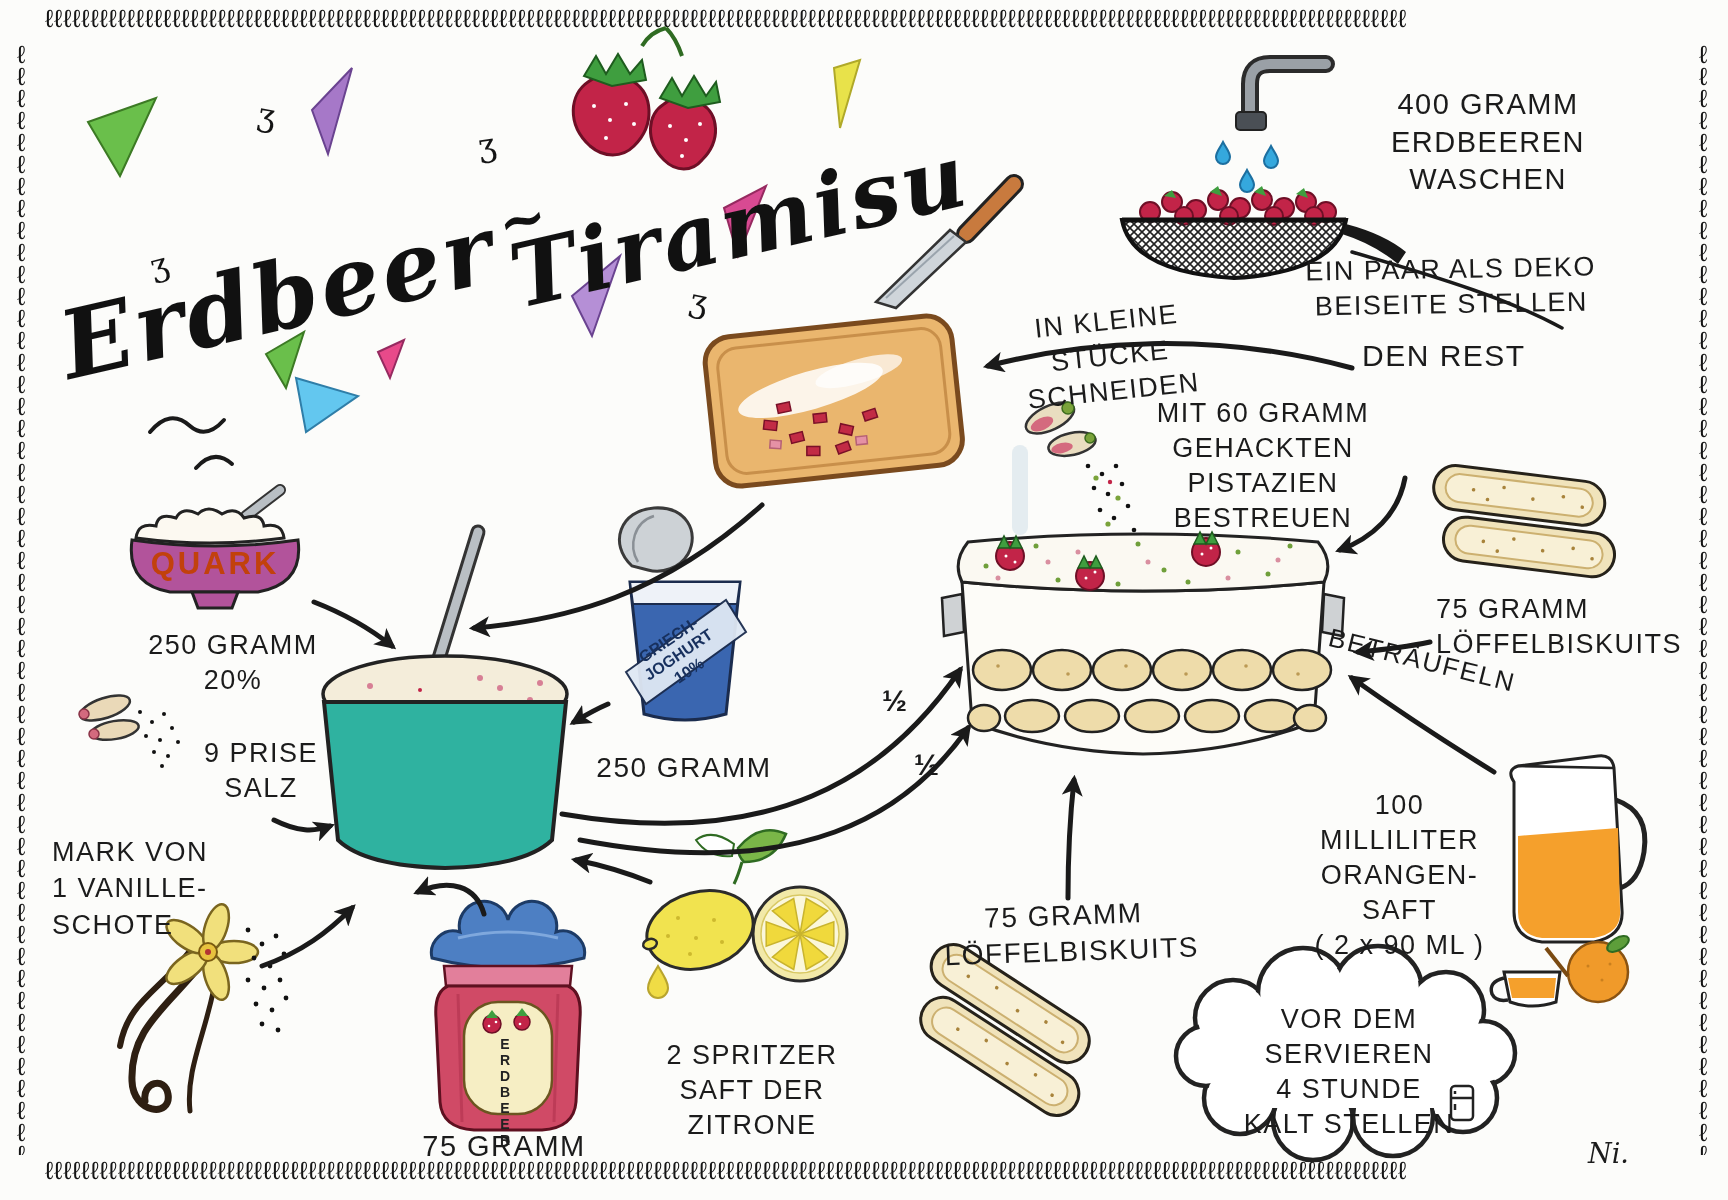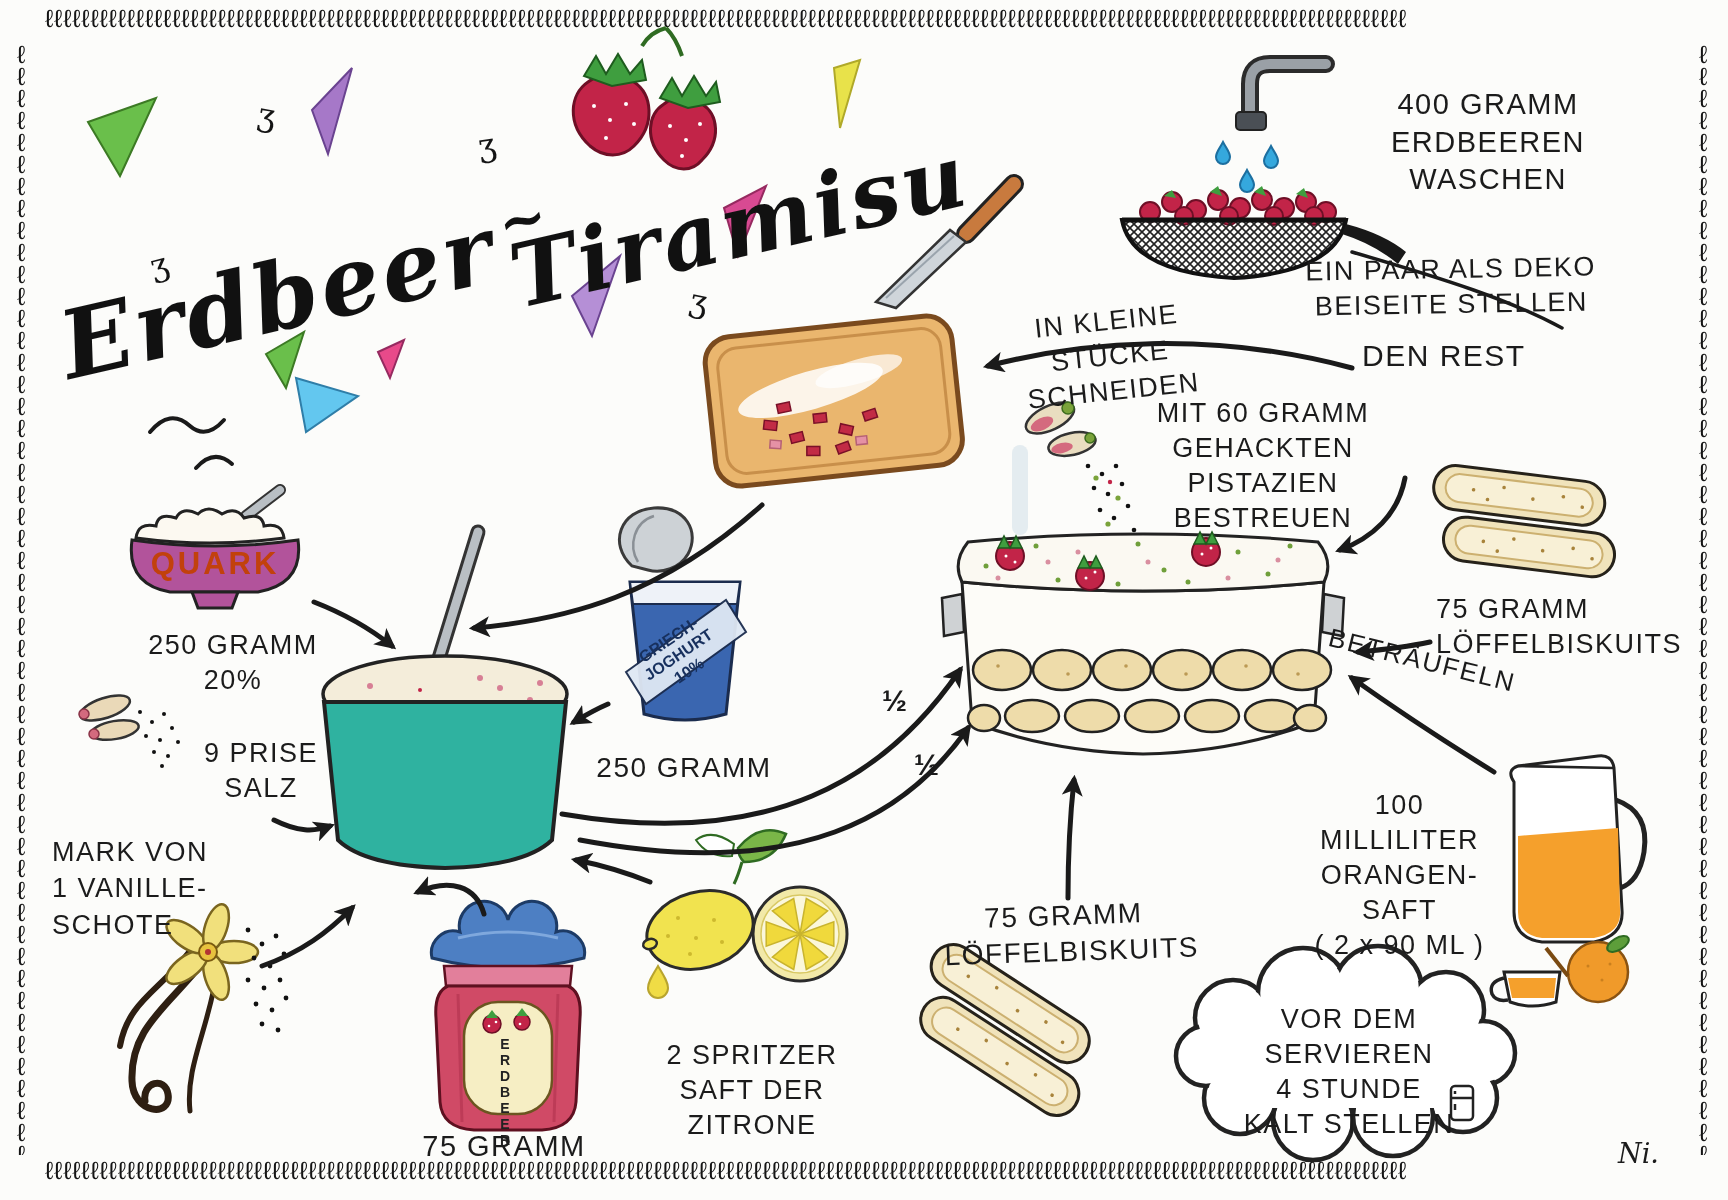--- a/index.html
+++ b/index.html
@@ -19,21 +19,21 @@
   .illus svg{display:block;overflow:visible;}
   .overlay{position:absolute;left:0;top:0;z-index:6;pointer-events:none;}
   .frac{position:absolute;font-size:30px;font-weight:bold;z-index:7;}
   .jam-label{position:absolute;writing-mode:vertical-rl;text-orientation:upright;
         font-weight:bold;font-size:14px;letter-spacing:0;z-index:7;color:#222;}
   .yogurt-label{position:absolute;white-space:pre-line;font-weight:bold;font-size:16px;
         line-height:1.15;text-align:center;transform:rotate(-34deg);z-index:7;color:#17305e;}
   .quark-label{position:absolute;font-weight:bold;font-size:31px;letter-spacing:3px;
         text-align:center;z-index:7;color:#c2410c;}
   .signature{position:absolute;font-family:"DejaVu Serif",serif;font-style:italic;
-        font-size:27px;z-index:7;margin-left:30px;}
+        font-size:27px;z-index:7;}
 </style>
 </head>
 <body>
 
 <div class="border-loops" style="left:45px;top:6px;width:1640px;overflow:hidden;">ℓℓℓℓℓℓℓℓℓℓℓℓℓℓℓℓℓℓℓℓℓℓℓℓℓℓℓℓℓℓℓℓℓℓℓℓℓℓℓℓℓℓℓℓℓℓℓℓℓℓℓℓℓℓℓℓℓℓℓℓℓℓℓℓℓℓℓℓℓℓℓℓℓℓℓℓℓℓℓℓℓℓℓℓℓℓℓℓℓℓℓℓℓℓℓℓℓℓℓℓℓℓℓℓℓℓℓℓℓℓℓℓℓℓℓℓℓℓℓℓℓℓℓℓℓℓℓℓℓℓℓℓℓℓℓℓℓℓℓℓℓℓℓℓℓℓℓℓℓℓ</div>
 <div class="border-loops" style="left:45px;top:1158px;width:1640px;overflow:hidden;">ℓℓℓℓℓℓℓℓℓℓℓℓℓℓℓℓℓℓℓℓℓℓℓℓℓℓℓℓℓℓℓℓℓℓℓℓℓℓℓℓℓℓℓℓℓℓℓℓℓℓℓℓℓℓℓℓℓℓℓℓℓℓℓℓℓℓℓℓℓℓℓℓℓℓℓℓℓℓℓℓℓℓℓℓℓℓℓℓℓℓℓℓℓℓℓℓℓℓℓℓℓℓℓℓℓℓℓℓℓℓℓℓℓℓℓℓℓℓℓℓℓℓℓℓℓℓℓℓℓℓℓℓℓℓℓℓℓℓℓℓℓℓℓℓℓℓℓℓℓℓ</div>
 <div class="border-loops border-vert" style="left:8px;top:40px;height:1115px;overflow:hidden;">ℓℓℓℓℓℓℓℓℓℓℓℓℓℓℓℓℓℓℓℓℓℓℓℓℓℓℓℓℓℓℓℓℓℓℓℓℓℓℓℓℓℓℓℓℓℓℓℓℓℓℓℓℓℓℓℓℓℓℓℓℓℓℓℓℓℓℓℓℓℓℓℓℓℓℓℓℓℓℓℓℓℓℓℓℓℓℓℓℓℓ</div>
 <div class="border-loops border-vert" style="left:1690px;top:40px;height:1115px;overflow:hidden;">ℓℓℓℓℓℓℓℓℓℓℓℓℓℓℓℓℓℓℓℓℓℓℓℓℓℓℓℓℓℓℓℓℓℓℓℓℓℓℓℓℓℓℓℓℓℓℓℓℓℓℓℓℓℓℓℓℓℓℓℓℓℓℓℓℓℓℓℓℓℓℓℓℓℓℓℓℓℓℓℓℓℓℓℓℓℓℓℓℓℓ</div>
 
 <div class="illus" style="left:60px;top:58px;z-index:3;">

